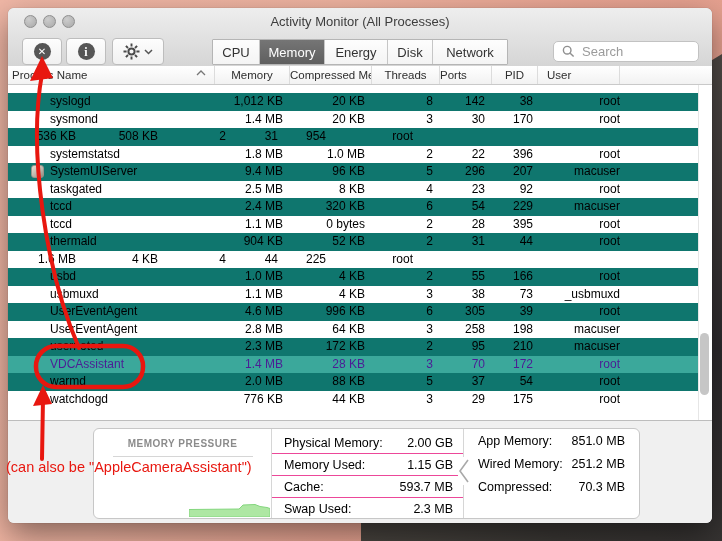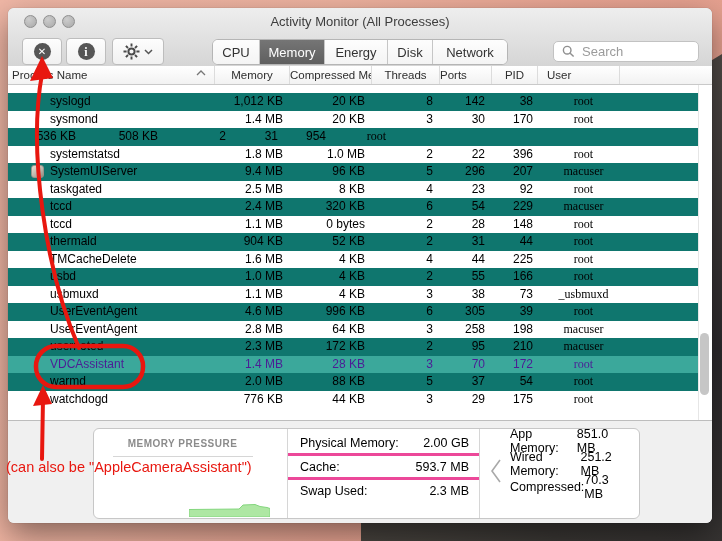--- a/index.html
+++ b/index.html
@@ -23,21 +23,21 @@
     font-size:13px;color:#3d3d3d;}
   .light{position:absolute;top:7px;width:13px;height:13px;border-radius:50%;
     background:radial-gradient(circle at 35% 30%,#cdcdcd,#a9a9a9);border:1px solid #8f8f8f;box-sizing:border-box;}
   .tb-btn{position:absolute;top:30px;height:25px;border:1px solid #bdbdbd;border-radius:4px;
     background:linear-gradient(#fdfdfd,#f1f1f1);box-shadow:0 1px 0 rgba(255,255,255,.6) inset;
     display:flex;align-items:center;justify-content:center;gap:4px;}
   .dark-circle{width:17px;height:17px;border-radius:50%;background:#565656;color:#fff;
     display:flex;align-items:center;justify-content:center;font-size:10px;line-height:1;}
   .dark-circle.info{font-family:"Liberation Serif",serif;font-weight:bold;font-size:12px;}
   .segmented{position:absolute;left:204px;top:31px;height:24px;display:flex;
-    border:1px solid #b5b5b5;border-radius:6px;overflow:hidden;background:#fff;}
+    border:1px solid #b5b5b5;border-radius:1px;overflow:hidden;background:#fff;}
   .seg{height:100%;display:flex;align-items:center;justify-content:center;
     font-size:13px;color:#333;border-right:1px solid #c6c6c6;background:linear-gradient(#fdfdfd,#f4f4f4);}
   .seg:last-child{border-right:none;}
   .seg.selected{background:linear-gradient(#757575,#5f5f5f);color:#fff;}
   .search{position:absolute;left:545px;top:33px;width:146px;height:21px;box-sizing:border-box;
     border:1px solid #c2c2c2;border-radius:5px;background:#fff;display:flex;align-items:center;padding-left:26px;}
   .search svg{position:absolute;left:8px;}
   .search input{border:none;outline:none;width:100px;font-size:13px;color:#7f1d1d;background:transparent;
     font-family:"Liberation Sans",sans-serif;}
   .search input::placeholder{color:#9b9b9b;}
@@ -51,48 +51,48 @@
   .row.shaded{background:#0f766e;}
   .row.selected{background:#3ba89b;color:#4c1d95;}
   .row.clipped{height:8px;overflow:hidden;}
   .cell{box-sizing:border-box;white-space:nowrap;overflow:hidden;}
   .c-name{width:207px;padding-left:42px;}
   .c-mem{width:75px;text-align:right;padding-right:7px;}
   .c-comp{width:82px;text-align:right;padding-right:7px;}
   .c-thr{width:68px;text-align:right;padding-right:7px;}
   .c-ports{width:52px;text-align:right;padding-right:7px;}
   .c-pid{width:46px;text-align:right;padding-right:5px;}
-  .c-user{width:82px;text-align:center;padding-left:9px;font-family:Liberation Serif, serif;}
+  .c-user{width:82px;text-align:right;padding-left:9px;}
   .h-name{width:207px;padding-left:4px;position:relative;}
   .h-mem{width:75px;text-align:center;}
   .h-comp{width:82px;text-align:center;}
   .h-thr{width:68px;text-align:center;}
   .h-ports{width:52px;}
   .h-pid{width:46px;text-align:center;}
   .h-user{width:82px;padding-left:9px;}
   .h-fill{flex:1;border-right:none;}
   .sort-caret{position:absolute;right:8px;top:4px;}
   .proc-icon{display:none;position:absolute;left:23px;top:2px;width:13px;height:13px;border-radius:3px;
     background:linear-gradient(140deg,#e8e0d2,#b9b3a8 60%,#8f8a80);border:1px solid #9a948a;box-sizing:border-box;}
   .row.has-icon .proc-icon{display:block;}
   .track{position:absolute;left:690px;top:77px;width:14px;height:335px;background:#fff;border-left:1px solid #e6e6e6;}
   .thumb{position:absolute;left:692px;top:325px;width:9px;height:62px;border-radius:4.5px;background:#c6c6c6;}
   
   .footer{position:absolute;left:0;top:412px;width:100%;height:103px;background:#f0f0f0;border-top:1px solid #bdbdbd;}
   .statsbox{position:absolute;left:85px;top:7px;width:547px;height:91px;box-sizing:border-box;
-    background:#fff;border:1px solid #c7c7c7;border-radius:6px;display:flex;gap:16px;}
+    background:#fff;border:1px solid #c7c7c7;border-radius:6px;display:flex;}
   .col-press{width:177px;position:relative;box-sizing:border-box;}
   .press-label{margin-top:9px;text-align:center;font-size:10px;font-weight:bold;letter-spacing:.5px;color:#8b8b8b;}
   .press-rule{width:140px;margin:7px auto 0;border-top:1px solid #d6d6d6;}
   .press-graph{position:absolute;left:95px;bottom:1px;}
   .col-mid{width:193px;box-sizing:border-box;border-left:1px solid #d6d6d6;border-right:1px solid #d6d6d6;
     padding-top:3px;position:relative;}
   .stat-row{display:flex;justify-content:space-between;align-items:center;height:21px;
     padding:0 10px 0 12px;font-size:12.5px;color:#000;}
-  .col-mid .stat-row{border-bottom:3px solid #ec4899;}
+  .col-mid .stat-row{border-bottom:1px solid #ec4899;}
   .col-mid .stat-row:last-child{border-bottom:none;}
   .col-right{flex:1;}
   .col-right .stat-row{height:23px;padding:0 14px;}
   .brace{position:absolute;left:-6px;top:28px;background:#fff;padding:2px 0;}
   
   .anno-svg{position:absolute;left:0;top:0;pointer-events:none;}
   .anno-note{position:absolute;left:6px;top:459px;font-size:14.5px;color:#e8170f;white-space:nowrap;pointer-events:none;}
 </style>
 </head>
 <body>
@@ -244,36 +244,35 @@
       <div class="cell c-pid">229</div>
       <div class="cell c-user">macuser</div>
     </div>
       <div class="row">
 
       <div class="cell c-name">tccd</div>
       <div class="cell c-mem">1.1 MB</div>
       <div class="cell c-comp">0 bytes</div>
       <div class="cell c-thr">2</div>
       <div class="cell c-ports">28</div>
-      <div class="cell c-pid">148</div>
+      <div class="cell c-pid">395</div>
       <div class="cell c-user">root</div>
     </div>
       <div class="row shaded">
 
       <div class="cell c-name">thermald</div>
       <div class="cell c-mem">904 KB</div>
       <div class="cell c-comp">52 KB</div>
       <div class="cell c-thr">2</div>
       <div class="cell c-ports">31</div>
       <div class="cell c-pid">44</div>
       <div class="cell c-user">root</div>
     </div>
       <div class="row">
 
-      <div class="cell c-name">TMCacheDelete</div>
       <div class="cell c-mem">1.6 MB</div>
       <div class="cell c-comp">4 KB</div>
       <div class="cell c-thr">4</div>
       <div class="cell c-ports">44</div>
       <div class="cell c-pid">225</div>
       <div class="cell c-user">root</div>
     </div>
       <div class="row shaded">
 
       <div class="cell c-name">usbd</div>
@@ -366,20 +365,24 @@
         <svg class="press-graph" width="81" height="15" viewBox="0 0 81 15">
           <path d="M0 15 L0 7.5 L50 7 L54 3 L66 2.5 L71 4.5 L78 5.5 L81 6.5 L81 15 Z" fill="#aee7a3" stroke="#84d67e" stroke-width="1"></path>
         </svg>
       </div>
       <div class="col-mid">
         <div class="stat-row">
           <span>Physical Memory:</span>
           <span>2.00 GB</span>
         </div>
         <div class="stat-row">
+          <span>Memory Used:</span>
+          <span>1.15 GB</span>
+        </div>
+        <div class="stat-row">
           <span>Cache:</span>
           <span>593.7 MB</span>
         </div>
         <div class="stat-row">
           <span>Swap Used:</span>
           <span>2.3 MB</span>
         </div>
       </div>
       <div class="col-right" style="position:relative">
         <svg class="brace" width="11" height="24" viewBox="0 0 11 24">

